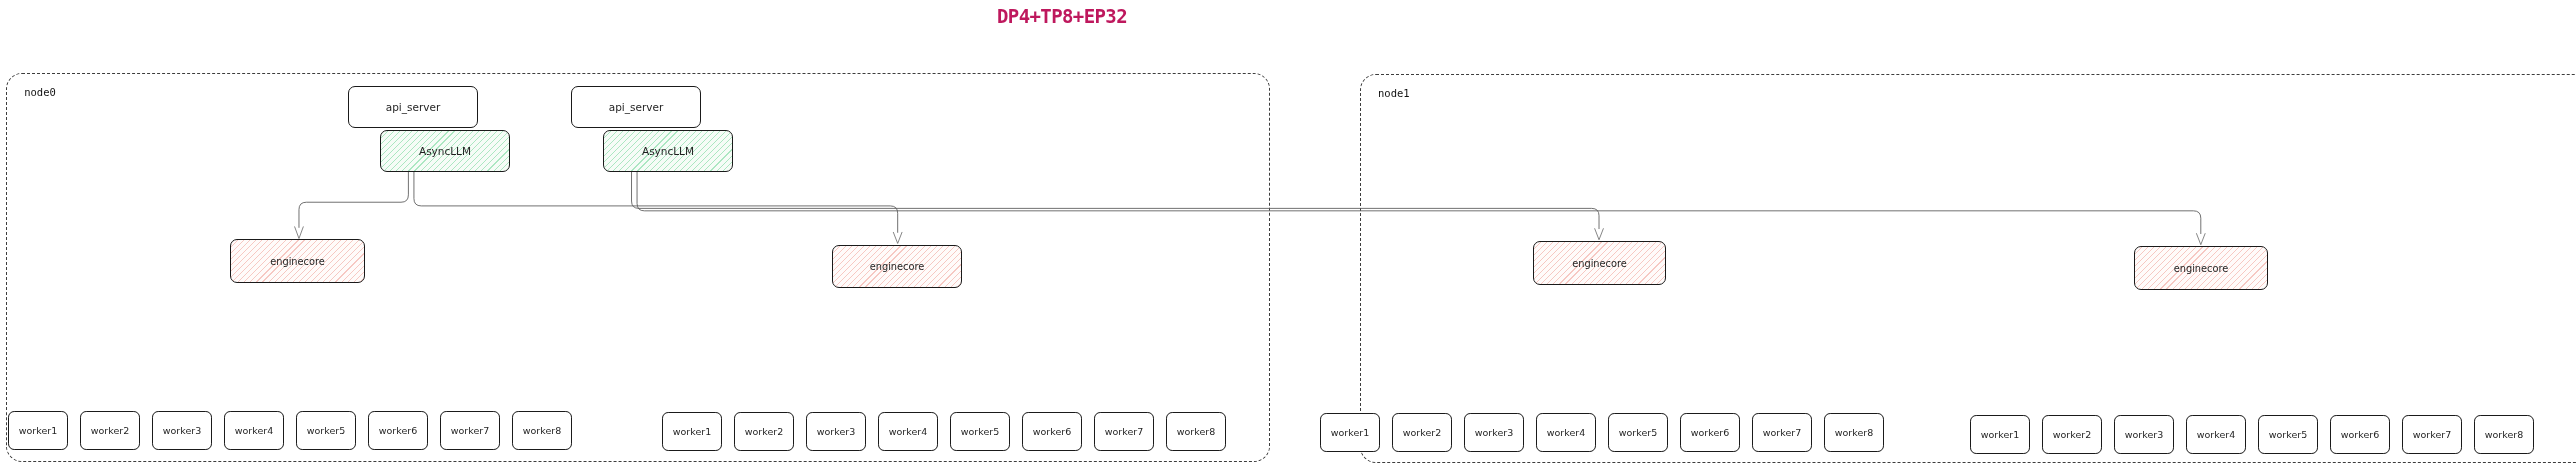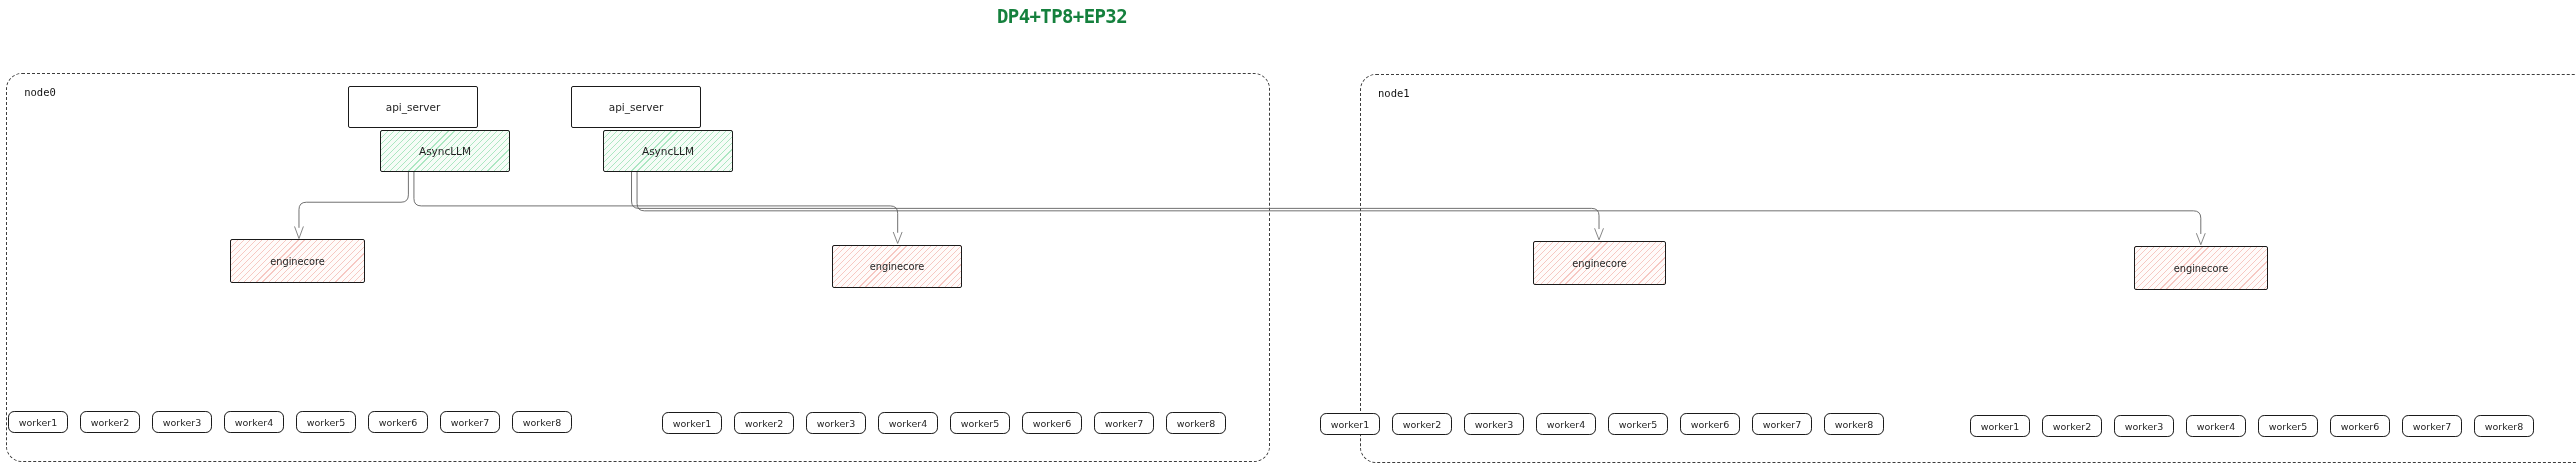--- a/index.html
+++ b/index.html
@@ -8,59 +8,59 @@
     width:2576px;height:469px;
     background:#ffffff;
     font-family:"DejaVu Sans", sans-serif;
     color:#1a1a1a;
     overflow:hidden;
   }
   .title{
     position:absolute;left:0;top:4.9px;width:2124px;
     text-align:center;
     font-family:"DejaVu Sans Mono", monospace;
-    font-weight:bold;font-size:19px;letter-spacing:-0.6px;color:#15803d;
+    font-weight:bold;font-size:19px;letter-spacing:-0.6px;color:#be185d;
   }
   .nodebox{
     position:absolute;
     border:1.2px dashed #3d3d3d;
     border-radius:16px;
     background:transparent;
     text-align:center;
   }
   .nodelabel{
     position:absolute;left:17px;top:12.3px;
     font-family:"DejaVu Sans Mono", monospace;
     font-size:10.5px;color:#111;
   }
   .box{
     position:absolute;
     border:1.2px solid #1a1a1a;
-    border-radius:2px;
+    border-radius:7px;
     display:flex;align-items:center;justify-content:center;
     font-size:10.5px;color:#1f1f1f;
     background:#ffffff;
     box-sizing:border-box;
   }
   .apiserver{background:#ffffff;}
   .asyncllm{
     background:
       repeating-linear-gradient(135deg, rgba(110,214,150,0.55) 0 0.8px, transparent 0.8px 4.3px),
       #f6fcf7;
     margin-left: 32px;
   }
   .enginecore{
     background:
       repeating-linear-gradient(135deg, rgba(238,150,140,0.50) 0 0.8px, transparent 0.8px 4.3px),
       #fffbfa;
     font-size:9.8px;
   }
   .worker{
     position:absolute;
-    width:60px;height:22px;
+    width:60px;height:39px;
     border:1.2px solid #1a1a1a;
     border-radius:6.2px;
     display:flex;align-items:center;justify-content:center;
     font-size:9.5px;color:#1f1f1f;
     background:#ffffff;
     box-sizing:border-box;
   }
   #wires{position:absolute;left:0;top:0;pointer-events:none;}
 </style>
 </head>

